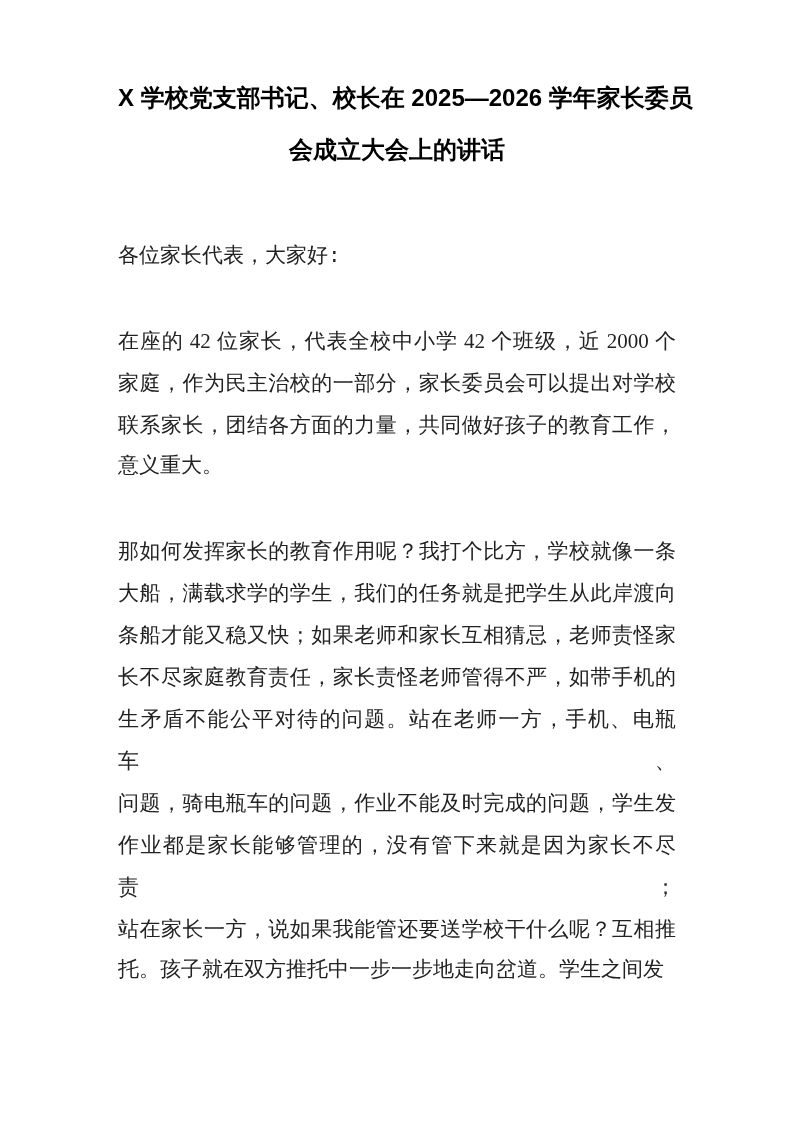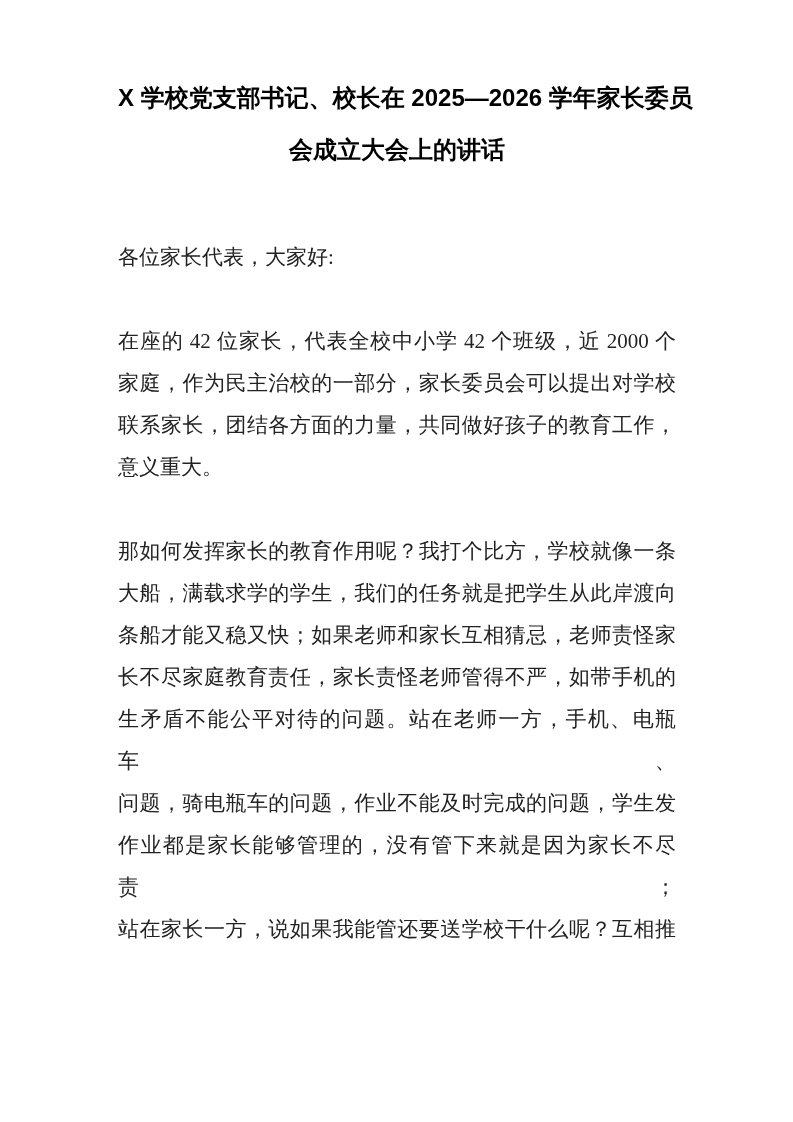--- a/index.html
+++ b/index.html
@@ -40,20 +40,21 @@
     margin-top: 42px;
   }
   .line {
     font-size: 21px;
     line-height: 42px;
     text-align: justify;
     text-align-last: justify;
   }
   .line.last {
     text-align-last: left;
+    font-family: Liberation Mono, monospace;
   }
 </style>
 </head>
 <body>
 
 <div class="page">
   <h1 class="doc-title">
       <div class="title-line">X 学校党支部书记、校长在 2025—2026 学年家长委员</div>
       <div class="title-line">会成立大会上的讲话</div>
     </h1>
@@ -69,15 +70,16 @@
       </div>
       <div class="paragraph">
         <div class="line">那如何发挥家长的教育作用呢？我打个比方，学校就像一条</div>
         <div class="line">大船，满载求学的学生，我们的任务就是把学生从此岸渡向</div>
         <div class="line">条船才能又稳又快；如果老师和家长互相猜忌，老师责怪家</div>
         <div class="line">长不尽家庭教育责任，家长责怪老师管得不严，如带手机的</div>
         <div class="line">生矛盾不能公平对待的问题。站在老师一方，手机、电瓶车、</div>
         <div class="line">问题，骑电瓶车的问题，作业不能及时完成的问题，学生发</div>
         <div class="line">作业都是家长能够管理的，没有管下来就是因为家长不尽责；</div>
         <div class="line">站在家长一方，说如果我能管还要送学校干什么呢？互相推</div>
+        <div class="line last">托。孩子就在双方推托中一步一步地走向岔道。学生之间发</div>
       </div>
     </div>
 </div>
 
 </body></html>

